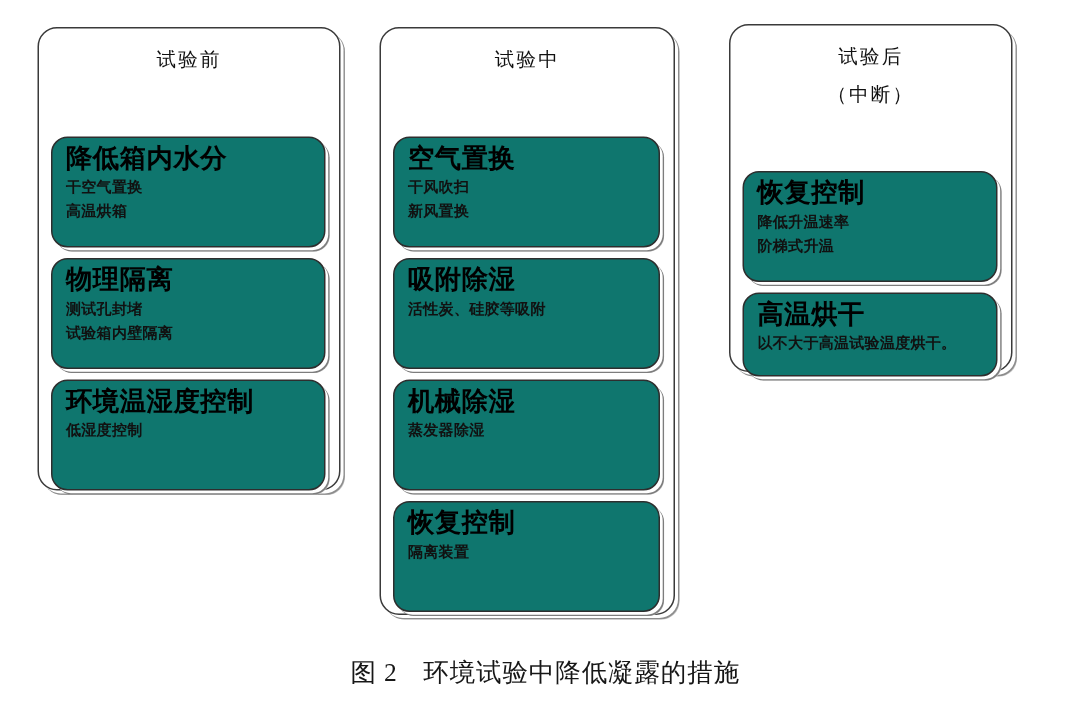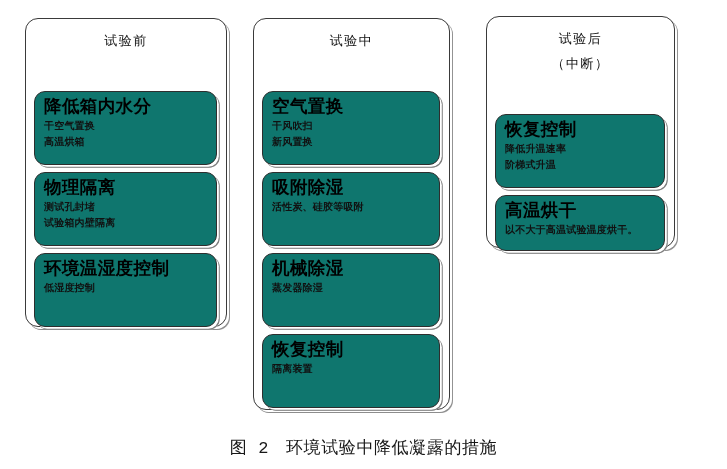--- a/index.html
+++ b/index.html
@@ -89,21 +89,21 @@
     white-space: nowrap;
   }
 
   
   #figure-caption {
     position: absolute;
     left: 0;
     top: 437px;
     width: 727px;
     text-align: center;
-    font-family: Liberation Mono, monospace;
+    font-family: Liberation Serif, serif;
     font-size: 17px;
     line-height: 24px;
     letter-spacing: 0.6px;
     color: #171717;
     user-select: none;
   }
   #figure-caption .caption-gap {
     display: inline-block;
     width: 17px;
   }

